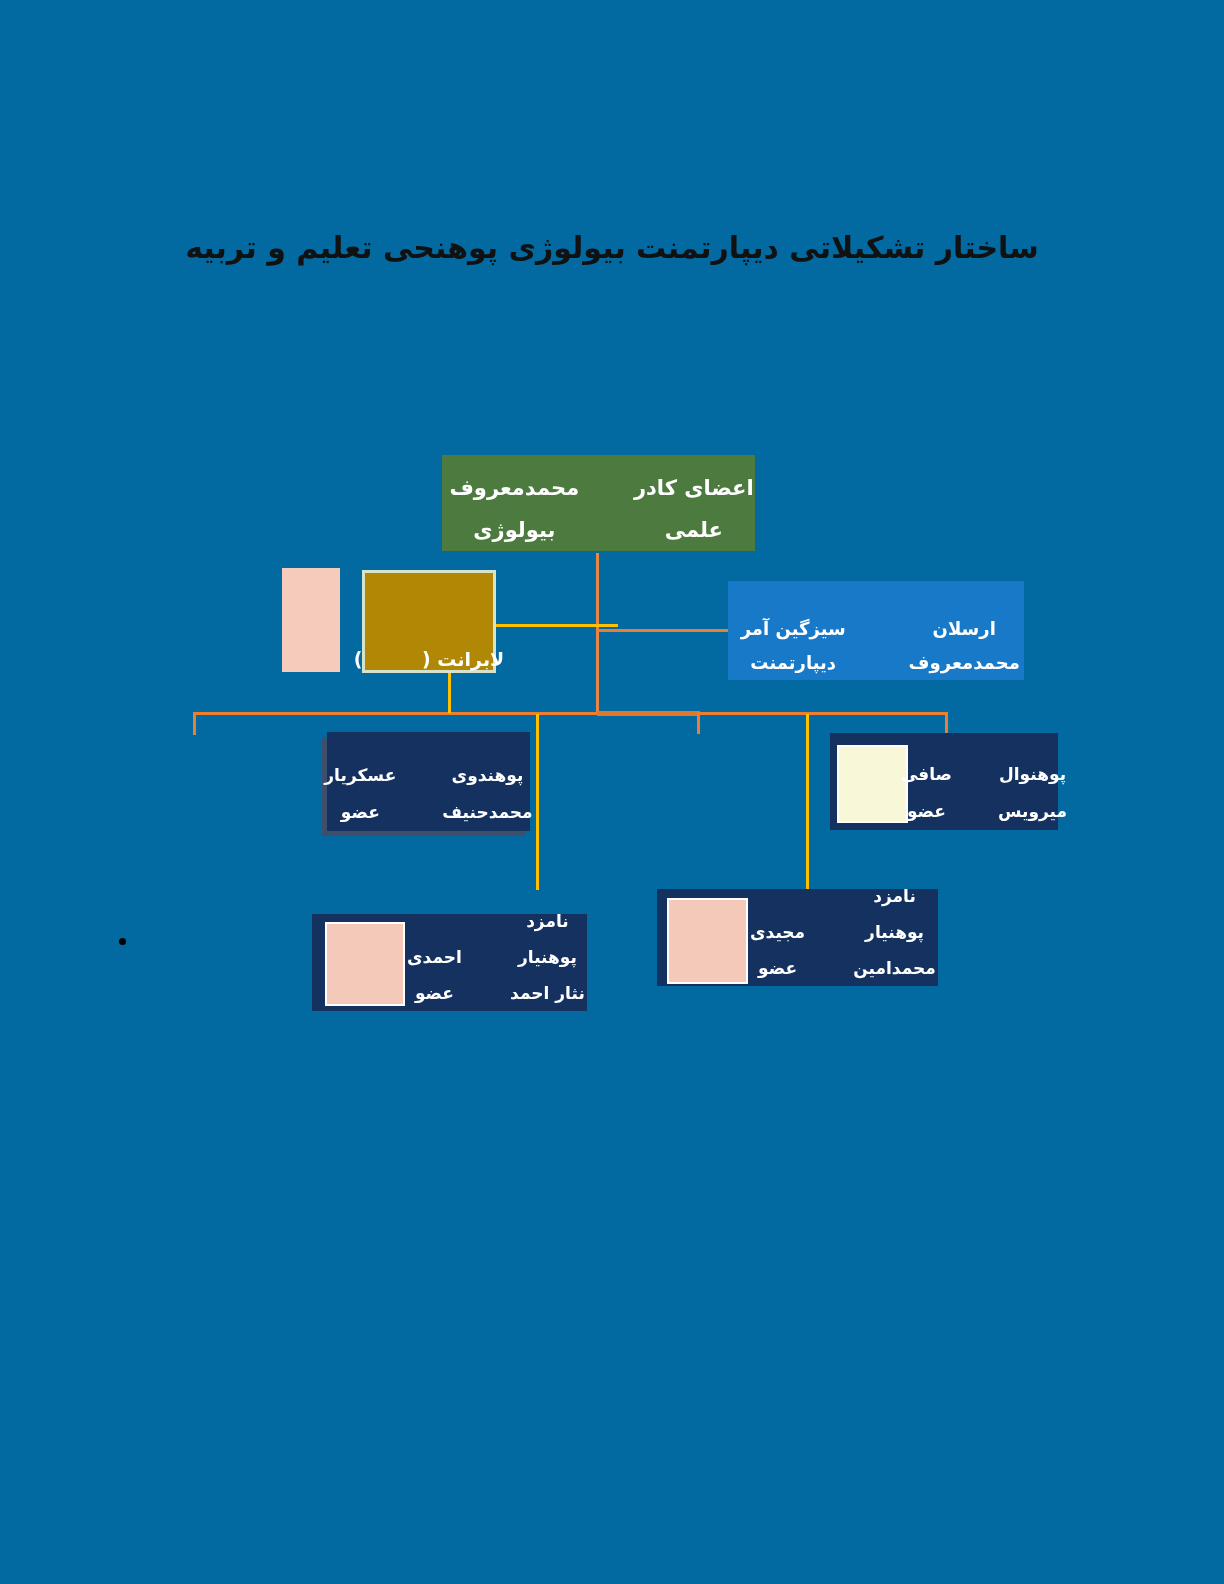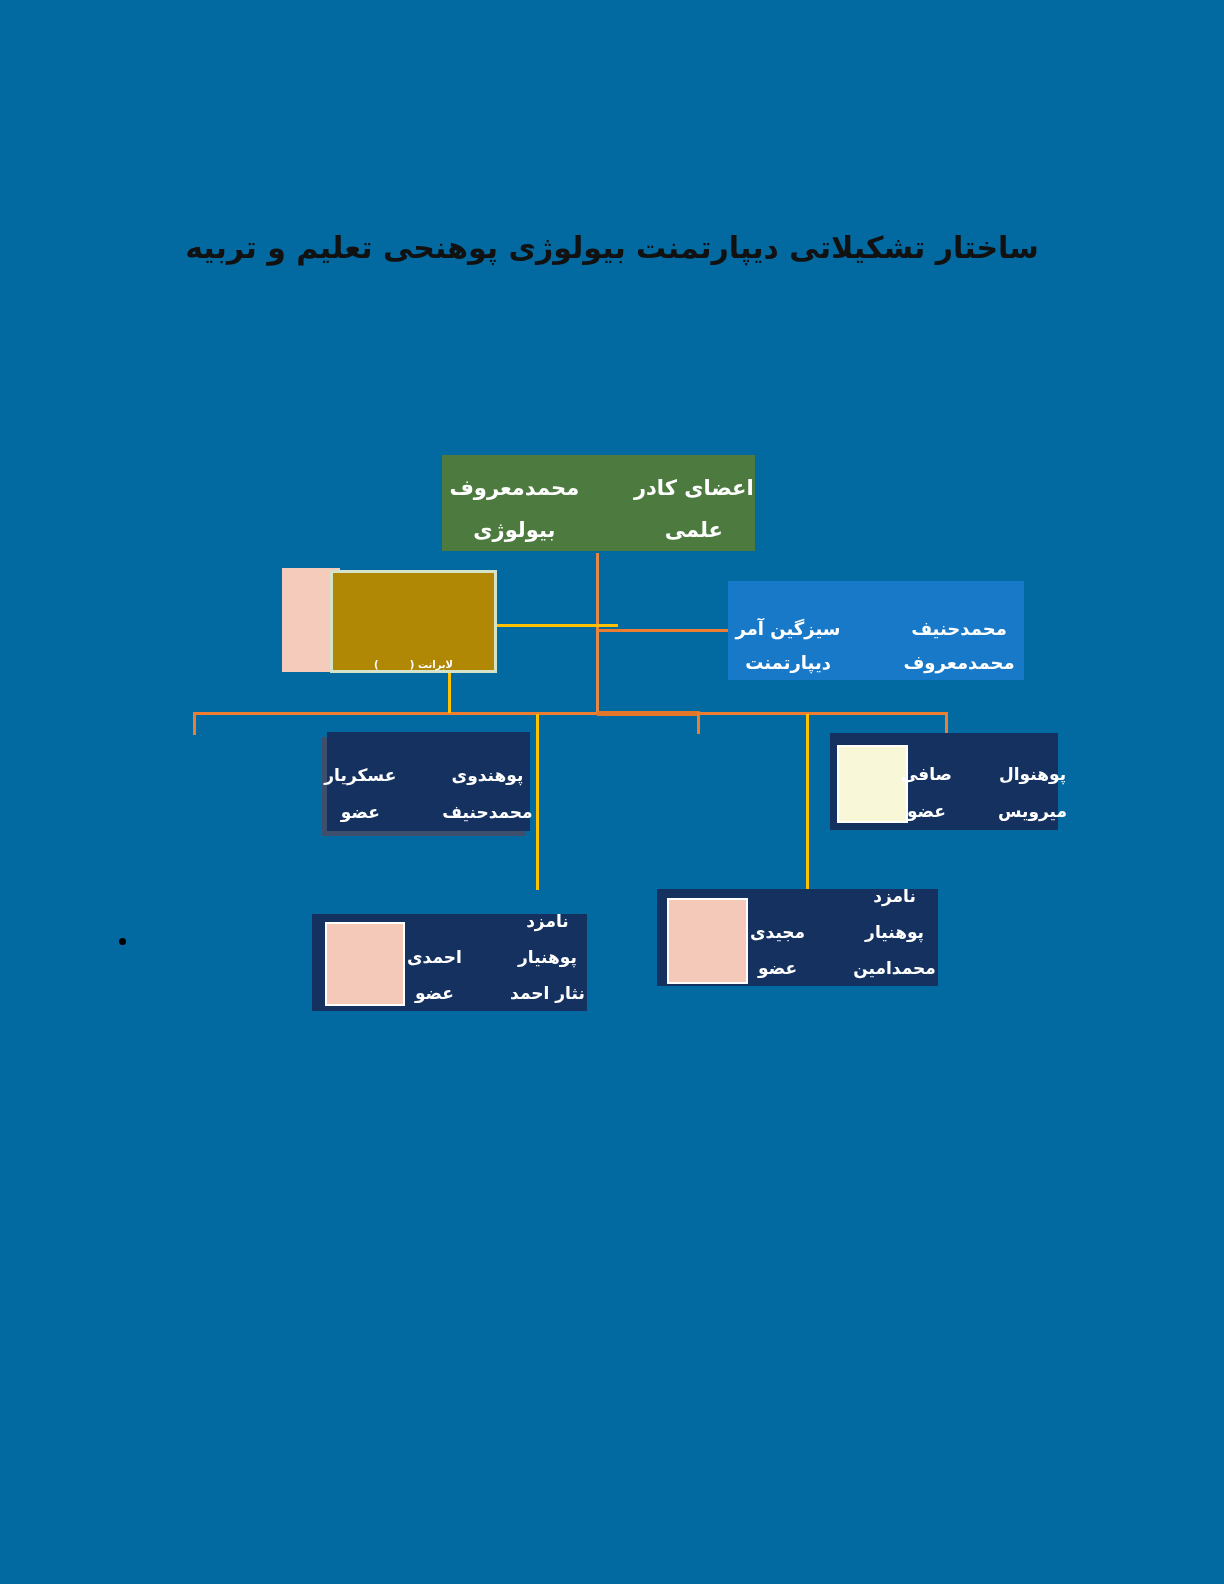--- a/index.html
+++ b/index.html
@@ -26,22 +26,22 @@
   }
   .box .lines span { display: block; text-align: center; }
 
   
   .root-box { left: 442px; top: 455px; width: 313px; height: 96px; font-size: 21px; }
   .root-box .lines span { line-height: 42px; }
 
   
   .lab-photo { position: absolute; left: 282px; top: 568px; width: 58px; height: 104px; }
   .lab-box {
-    left: 330px; top: 570px; width: 167px; height: 103px;
-    border: 3px solid #d5e3cb; font-size: 10px;
+    left: 362px; top: 570px; width: 134px; height: 103px;
+    border: 3px solid #d5e3cb; font-size: 19px;
   }
   .lab-box .lines span { white-space: pre; }
 
   
   .head-box { left: 728px; top: 581px; width: 296px; height: 99px; font-size: 18px; }
   .head-box .lines span { line-height: 34px; }
 
   
   .member { font-size: 17px; }
   .member .lines span { line-height: 37px; }
@@ -119,21 +119,21 @@
 
   <div class="lab-photo" style="background-color: rgb(245, 203, 188);"></div>
   <div class="box lab-box" style="background-color: rgb(176, 136, 6);">
     <div class="lines">
       <span>لابرانت (&nbsp;&nbsp;&nbsp;&nbsp;&nbsp;&nbsp;&nbsp;&nbsp;&nbsp;)</span>
     </div>
   </div>
 
   <div class="box head-box" style="background-color: rgb(23, 121, 200);">
     <div class="lines">
-      <span>محمدحنیف محمدمعروف</span>
+      <span>ارسلان محمدمعروف</span>
       <span>سیزگین آمر دیپارتمنت</span>
     </div>
   </div>
 
 
   <div class="box member m2" id="member2" style="background-color: rgb(21, 49, 95); box-shadow: rgb(62, 79, 109) -5px 5px 0px 0px;">
     <div class="lines">
       <span>پوهندوی محمدحنیف</span>
       <span>عسکریار عضو</span>
     </div>

